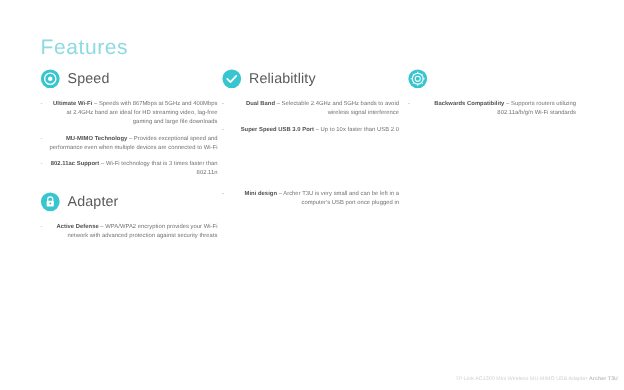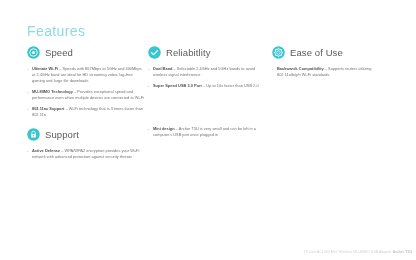--- a/index.html
+++ b/index.html
@@ -30,20 +30,21 @@
   }
   .grid {
     position: absolute;
     left: 0;
     top: 44px;
     width: 416px;
   }
   .feature {
     position: absolute;
     width: 118px;
+    text-align: right;
   }
   .f-speed       { left: 27px;  top: 0px; }
   .f-reliability { left: 148px; top: 0px; }
   .f-ease        { left: 272px; top: 0px; width: 112px; }
   .f-security    { left: 27px;  top: 82px; }
   .f-design      { left: 148px; top: 82px; }
 
   .feature-head {
     display: flex;
     align-items: center;
@@ -159,38 +160,37 @@
               <line x1="13" y1="19.8" x2="13" y2="22.4"></line>
               <line x1="3.6" y1="13" x2="6.2" y2="13"></line>
               <line x1="19.8" y1="13" x2="22.4" y2="13"></line>
               <line x1="6.4" y1="6.4" x2="8.2" y2="8.2"></line>
               <line x1="17.8" y1="17.8" x2="19.6" y2="19.6"></line>
               <line x1="19.6" y1="6.4" x2="17.8" y2="8.2"></line>
               <line x1="8.2" y1="17.8" x2="6.4" y2="19.6"></line>
             </g>
           </svg>
         </span>
-        <span class="feature-title">Ease of Use</span>
       </div>
       <ul class="bullets">
         <li class="bullet"><b>Backwards Compatibility</b><span> – Supports routers utilizing 802.11a/b/g/n Wi-Fi standards</span></li>
       </ul>
     </div>
 
     <div class="feature f-security">
       <div class="feature-head">
         <span class="icon">
           <svg width="13" height="13" viewBox="0 0 26 26">
             <circle cx="13" cy="13" r="12.5" fill="#37c6cf"></circle>
             <path d="M9.6 12 V9.8 a3.4 3.4 0 0 1 6.8 0 V12" fill="none" stroke="#ffffff" stroke-width="1.6"></path>
             <rect x="8.2" y="11.8" width="9.6" height="7.4" rx="1.2" fill="#ffffff"></rect>
             <circle cx="13" cy="15.4" r="1.25" fill="#37c6cf"></circle>
           </svg>
         </span>
-        <span class="feature-title">Support</span>
+        <span class="feature-title">Adapter</span>
       </div>
       <ul class="bullets">
         <li class="bullet"><b>Active Defense</b><span> – WPA/WPA2 encryption provides your Wi-Fi network with advanced protection against security threats</span></li>
       </ul>
     </div>
 
     <div class="feature f-design">
       <ul class="bullets">
         <li class="bullet"><b>Mini design</b><span> – Archer T3U is very small and can be left in a computer's USB port once plugged in</span></li>
       </ul>

